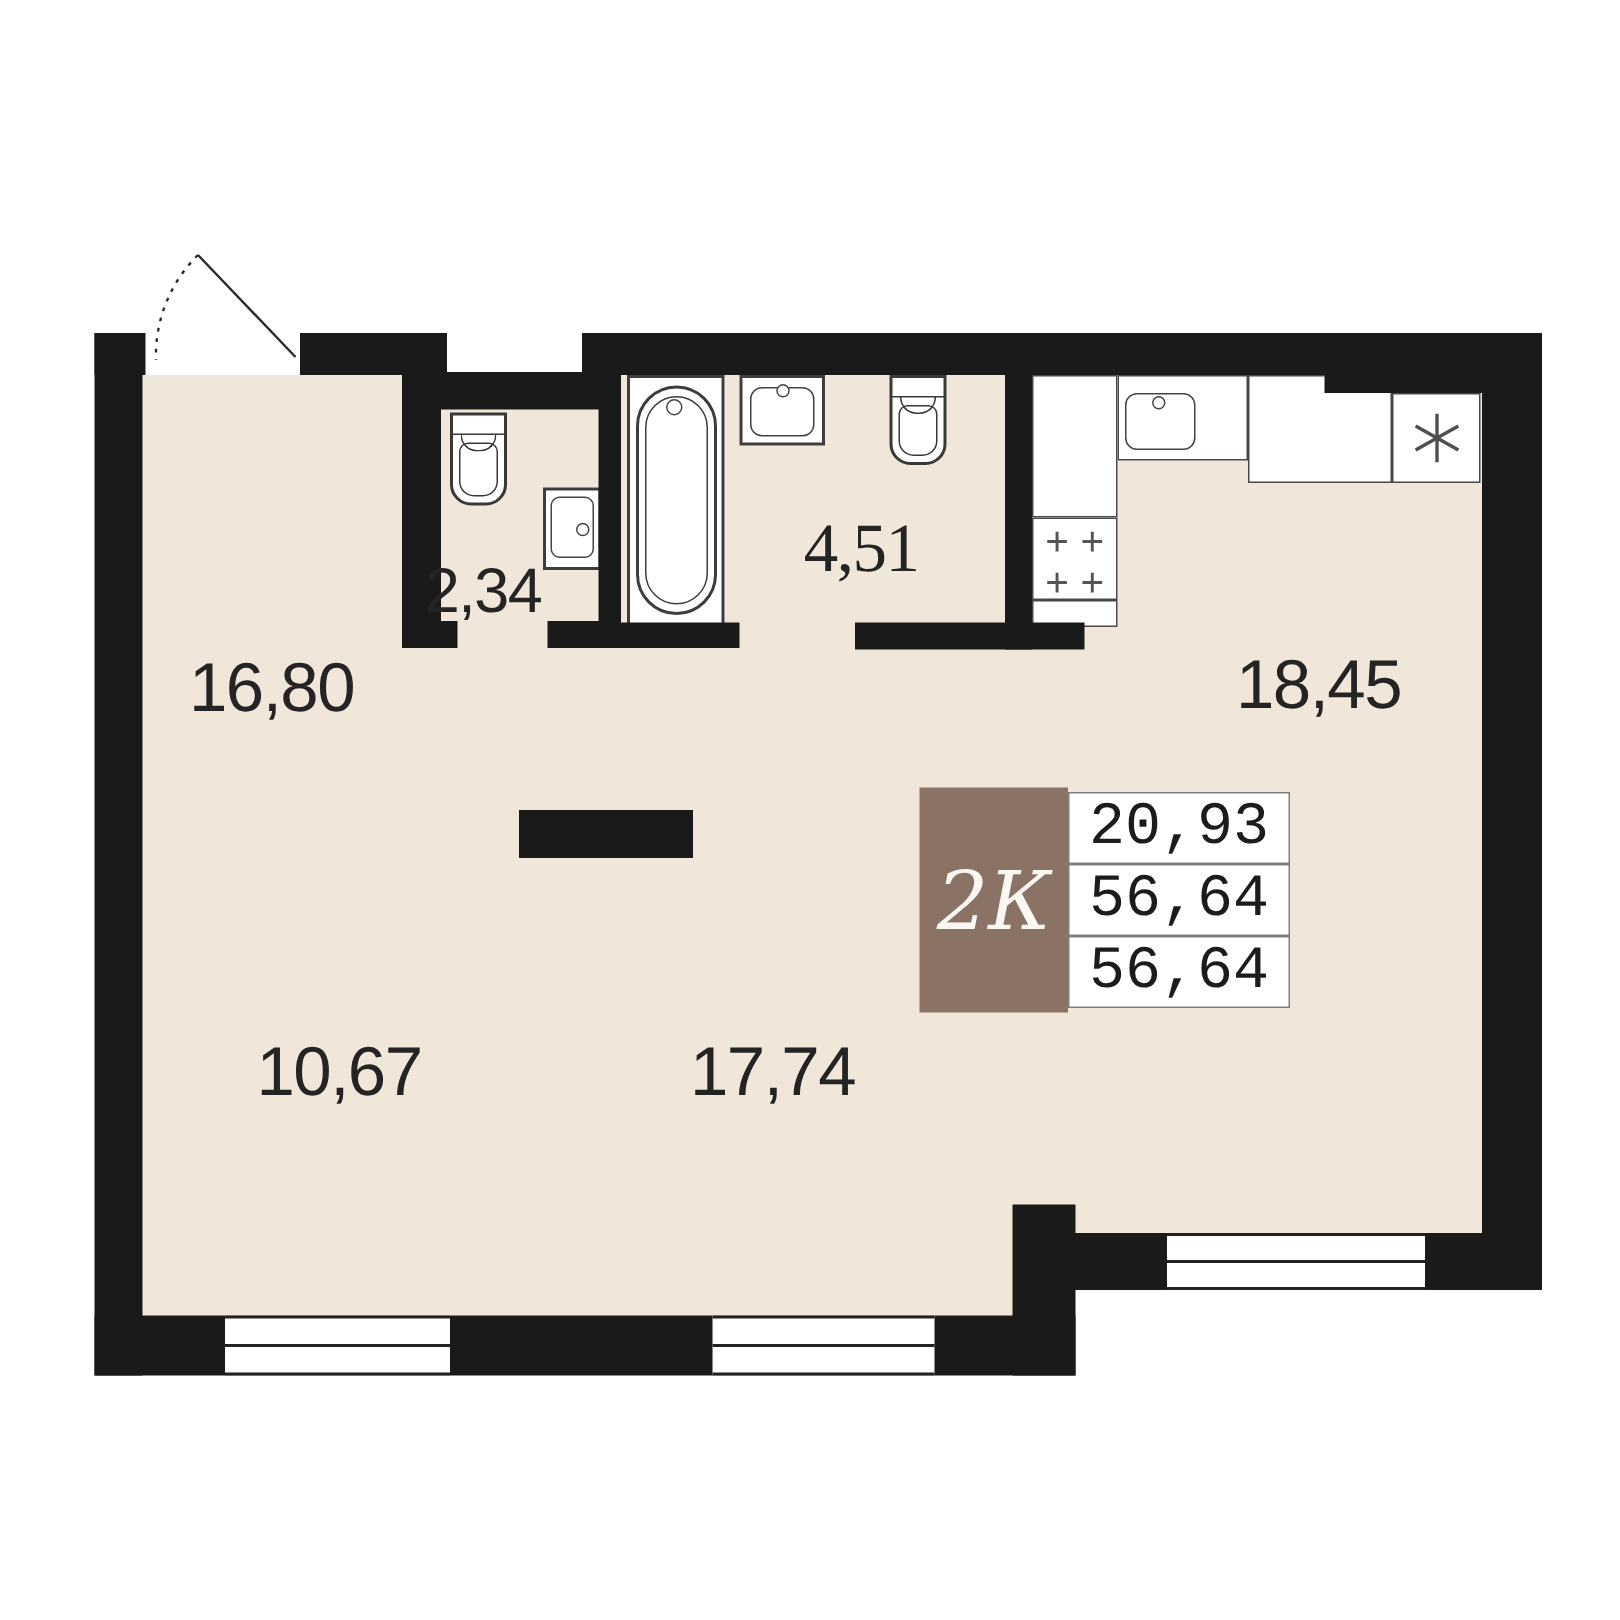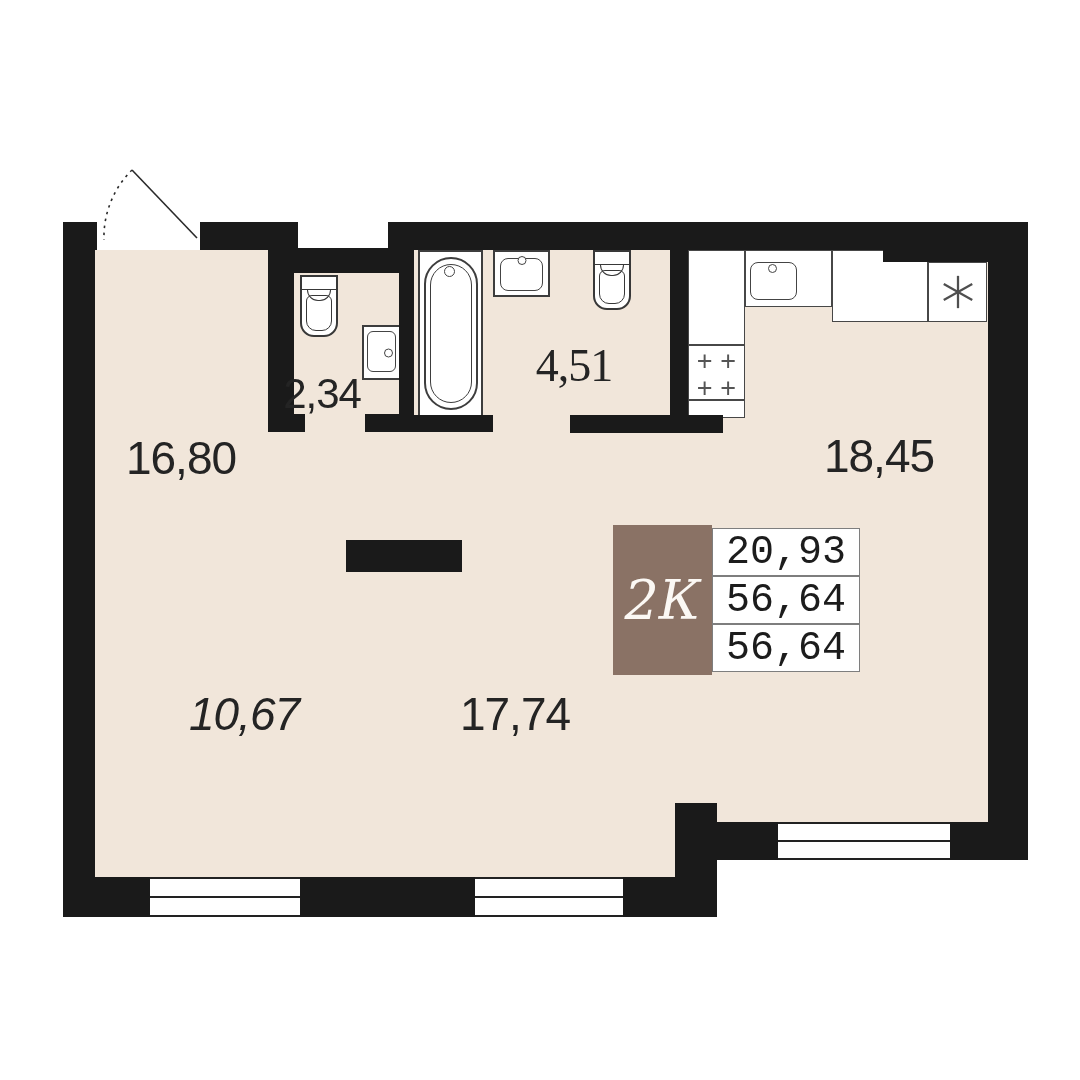--- a/index.html
+++ b/index.html
@@ -146,16 +146,16 @@
 
   <svg id="doorsvg" width="115" height="90" viewBox="0 0 115 90">
     <line x1="107" y1="78" x2="42" y2="10" stroke="#2a2a2a" stroke-width="1.6"></line>
     <path d="M 42 10 A 94 94 0 0 0 14 80" fill="none" stroke="#2a2a2a" stroke-width="1.6" stroke-dasharray="2.5 4.5"></path>
   </svg>
 
   <div class="arealabel" style="left:181px;top:458px;">16,80</div>
   <div class="arealabel" style="left:322px;top:394px;font-size:42px;">2,34</div>
   <div class="arealabel" style="left:574px;top:365px;font-family:Liberation Serif, serif;">4,51</div>
   <div class="arealabel" style="left:855px;top:456px;margin-left:24px;">18,45</div>
-  <div class="arealabel" style="left:244px;top:714px;font-style:italic;">10,67</div>
+  <div class="arealabel" style="left:226px;top:714px;">10,67</div>
   <div class="arealabel" style="left:515px;top:714px;">17,74</div>
 
 </div>
 
 </body></html>

